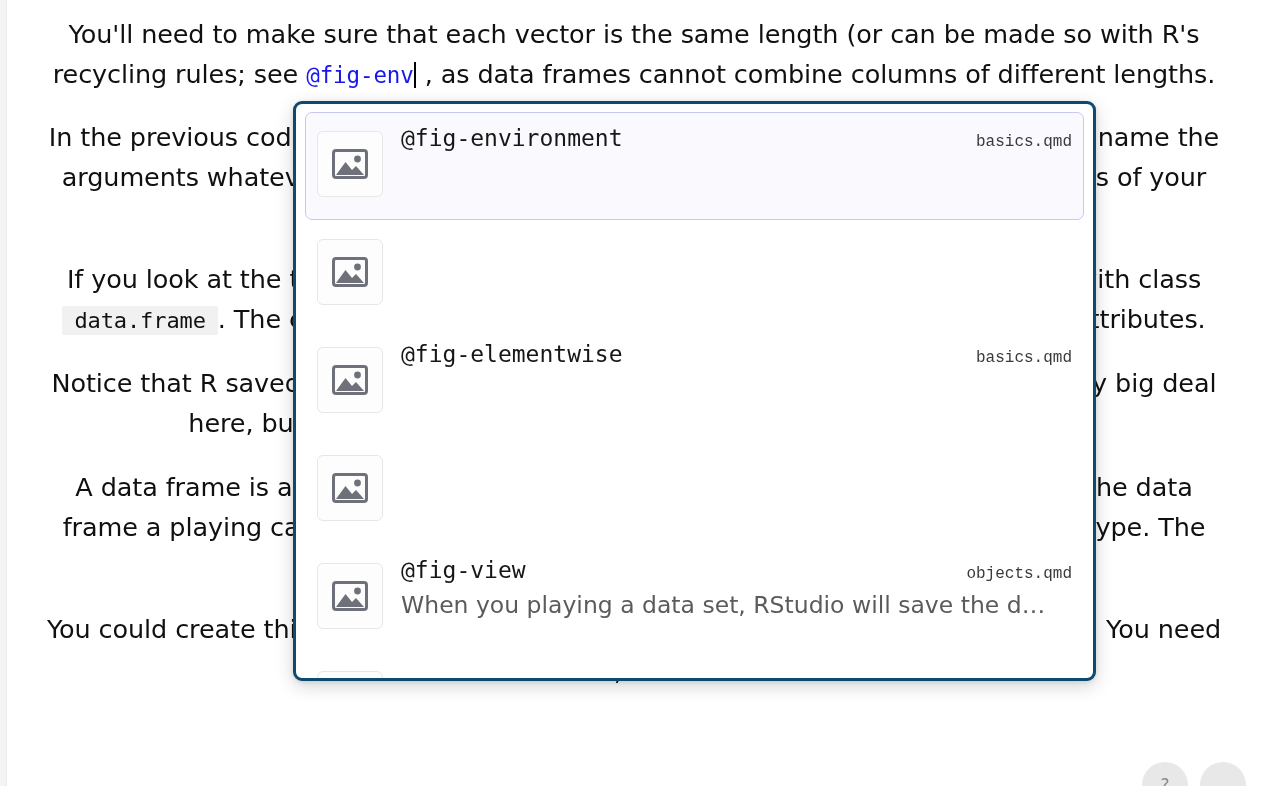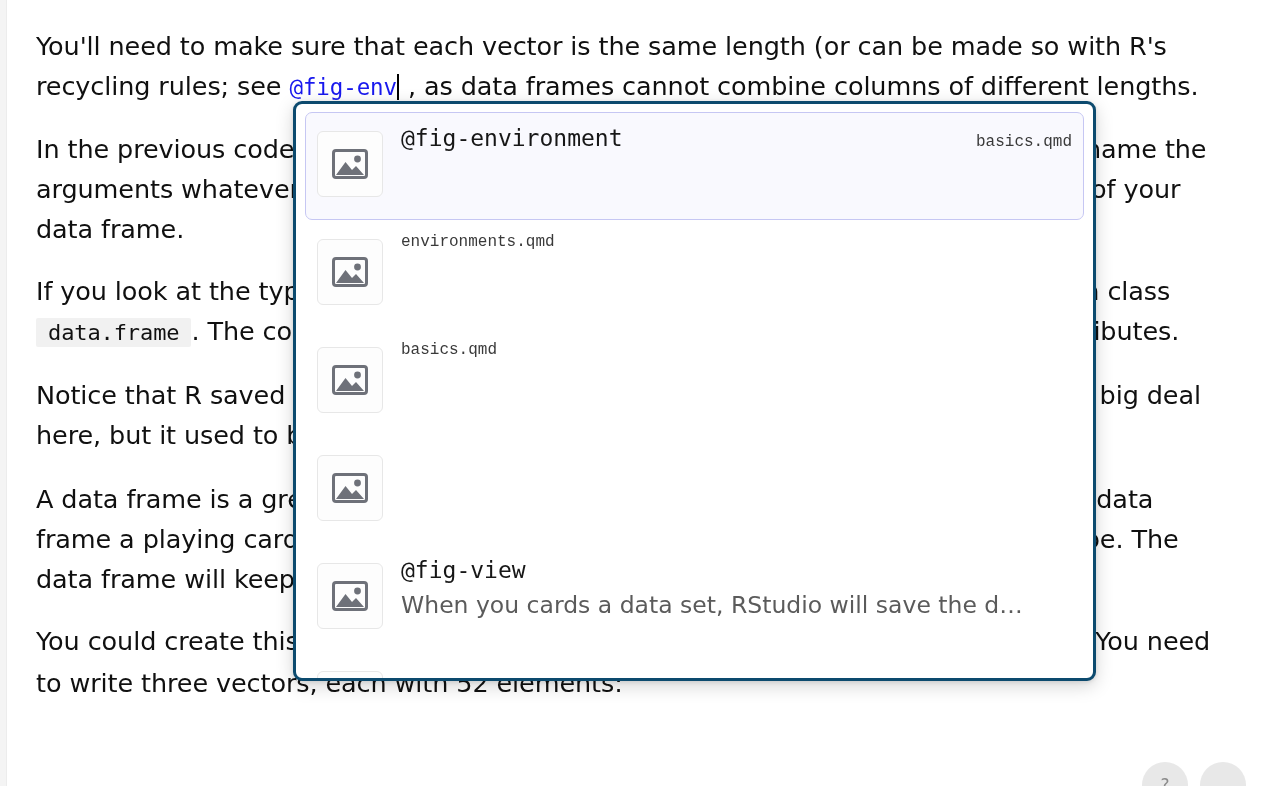--- a/index.html
+++ b/index.html
@@ -33,22 +33,23 @@
     position: absolute;
     left: 36px;
     top: 14px;
     width: 1196px;
     color: #101010;
     font-size: 25.5px;
     line-height: 40px;
     letter-spacing: -0.1px;
   }
   .doc p {
-    margin: 12px 0 22px 0;
+    margin: 0 0 22px 0;
     white-space: normal;
+    text-align: center;
   }
   .doc p:last-child { margin-bottom: 0; }
 
   code.inline {
     font-family: "DejaVu Sans Mono", "Liberation Mono", monospace;
     font-size: 22px;
     background: #f1f1f1;
     padding: 2px 12px;
     border-radius: 2px;
     color: #111;
@@ -211,34 +212,34 @@
         <div class="ac-item">
           <div class="ac-thumb">
 <svg width="36" height="30" viewBox="0 0 36 30" aria-hidden="true">
   <rect x="1.5" y="1.5" width="33" height="27" rx="2.5" ry="2.5" fill="none" stroke="#6e7179" stroke-width="3"></rect>
   <circle cx="25.5" cy="10" r="3.4" fill="#6e7179"></circle>
   <path d="M4 26 L13.5 13 L20 21 L24 17 L32 26 Z" fill="#6e7179"></path>
 </svg>
           </div>
           <div class="ac-body">
             <div class="ac-row1">
-              <span class="ac-file">environments.qmd</span>
-            </div>
-          </div>
-        </div>
-        <div class="ac-item">
-          <div class="ac-thumb">
-<svg width="36" height="30" viewBox="0 0 36 30" aria-hidden="true">
-  <rect x="1.5" y="1.5" width="33" height="27" rx="2.5" ry="2.5" fill="none" stroke="#6e7179" stroke-width="3"></rect>
-  <circle cx="25.5" cy="10" r="3.4" fill="#6e7179"></circle>
-  <path d="M4 26 L13.5 13 L20 21 L24 17 L32 26 Z" fill="#6e7179"></path>
-</svg>
-          </div>
-          <div class="ac-body">
-            <div class="ac-row1">
+            </div>
+          </div>
+        </div>
+        <div class="ac-item">
+          <div class="ac-thumb">
+<svg width="36" height="30" viewBox="0 0 36 30" aria-hidden="true">
+  <rect x="1.5" y="1.5" width="33" height="27" rx="2.5" ry="2.5" fill="none" stroke="#6e7179" stroke-width="3"></rect>
+  <circle cx="25.5" cy="10" r="3.4" fill="#6e7179"></circle>
+  <path d="M4 26 L13.5 13 L20 21 L24 17 L32 26 Z" fill="#6e7179"></path>
+</svg>
+          </div>
+          <div class="ac-body">
+            <div class="ac-row1">
+              <span class="ac-id">@fig-elementwise</span>
               <span class="ac-file">basics.qmd</span>
             </div>
           </div>
         </div>
         <div class="ac-item">
           <div class="ac-thumb">
 <svg width="36" height="30" viewBox="0 0 36 30" aria-hidden="true">
   <rect x="1.5" y="1.5" width="33" height="27" rx="2.5" ry="2.5" fill="none" stroke="#6e7179" stroke-width="3"></rect>
   <circle cx="25.5" cy="10" r="3.4" fill="#6e7179"></circle>
   <path d="M4 26 L13.5 13 L20 21 L24 17 L32 26 Z" fill="#6e7179"></path>
@@ -249,22 +250,23 @@
           <div class="ac-thumb">
 <svg width="36" height="30" viewBox="0 0 36 30" aria-hidden="true">
   <rect x="1.5" y="1.5" width="33" height="27" rx="2.5" ry="2.5" fill="none" stroke="#6e7179" stroke-width="3"></rect>
   <circle cx="25.5" cy="10" r="3.4" fill="#6e7179"></circle>
   <path d="M4 26 L13.5 13 L20 21 L24 17 L32 26 Z" fill="#6e7179"></path>
 </svg>
           </div>
           <div class="ac-body">
             <div class="ac-row1">
               <span class="ac-id">@fig-view</span>
-            </div>
-            <div class="ac-desc">When you cards a data set, RStudio will save the d…</div>
+              <span class="ac-file">objects.qmd</span>
+            </div>
+            <div class="ac-desc">When you playing a data set, RStudio will save the d…</div>
           </div>
         </div>
         <div class="ac-item">
           <div class="ac-thumb">
 </div>
           <div class="ac-body">
             <div class="ac-row1">
               <span class="ac-id"></span>
               <span class="ac-file"></span>
             </div>

